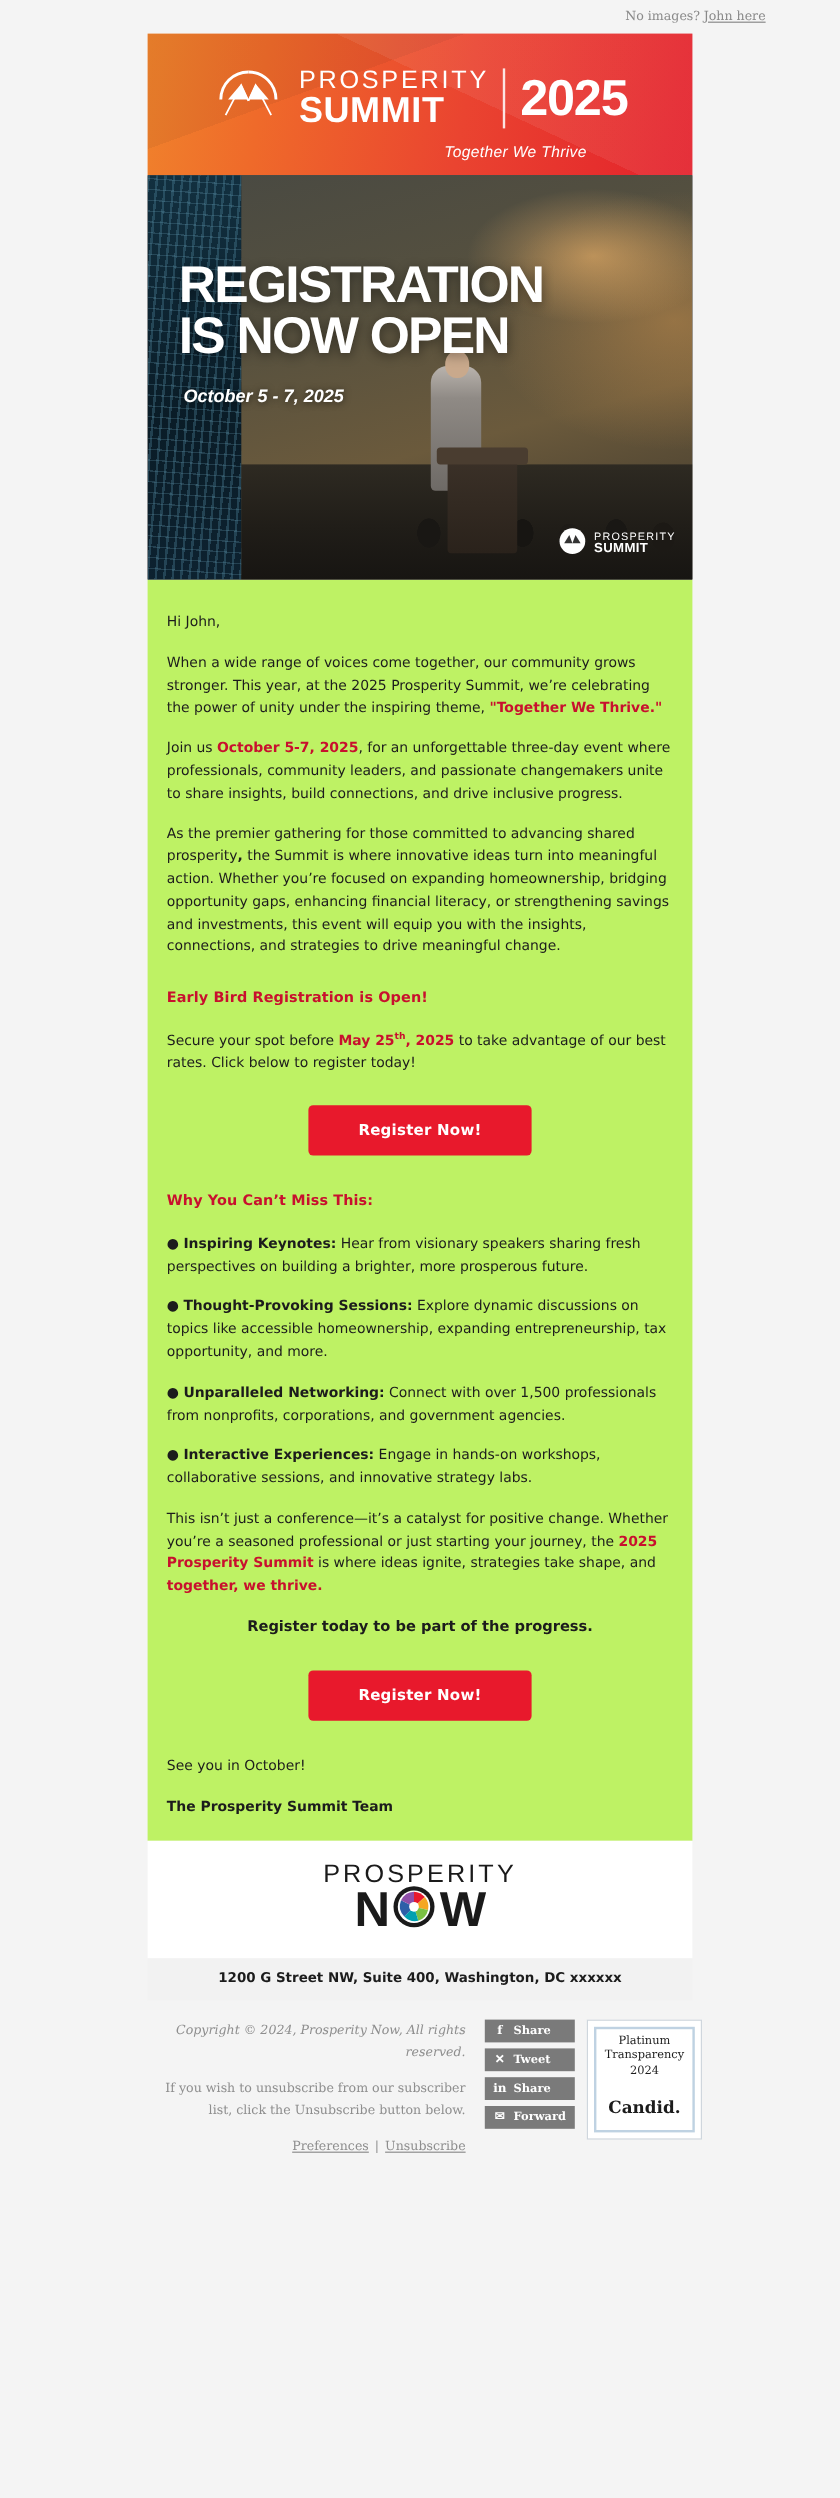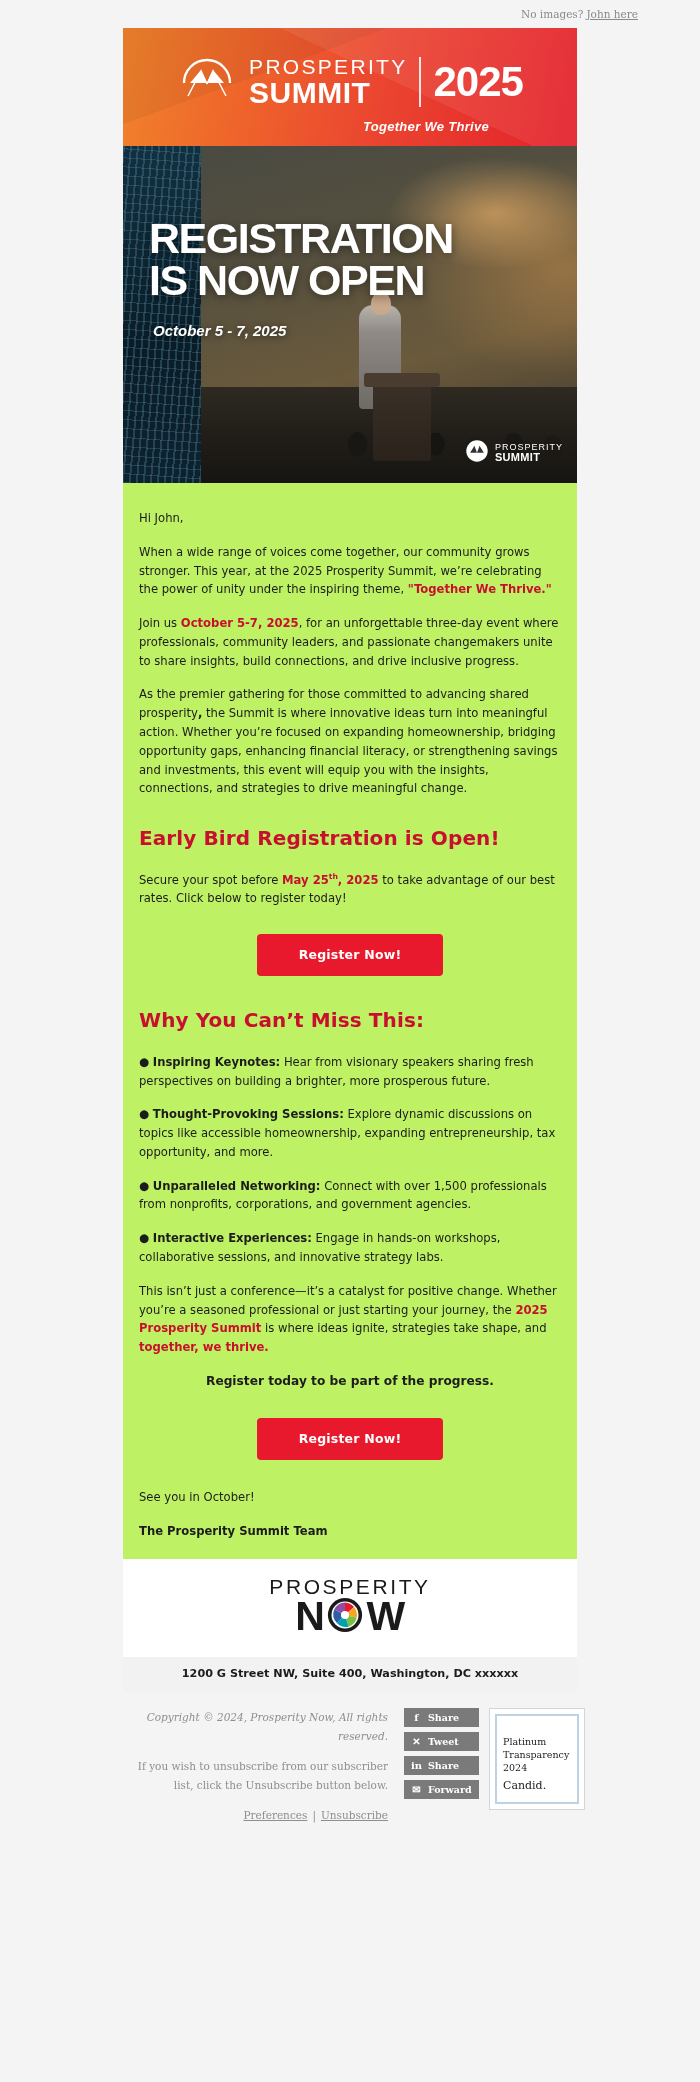--- a/index.html
+++ b/index.html
@@ -46,21 +46,21 @@
     font-size:30px; letter-spacing:.5px; font-weight:bold; margin-top:1px;
     font-family:"Liberation Sans", sans-serif;
   }
   .ps-div{ width:2px; height:50px; background:rgba(255,255,255,.85); }
   .ps-year{
     color:#fff; font-size:42px; font-weight:bold; letter-spacing:-1px;
     font-family:"Liberation Sans", sans-serif; line-height:1;text-align:right;
   }
   .banner-tag{
     position:absolute; right:88px; bottom:12px;
-    color:#fff; font-style:italic; font-weight:bold; font-size:13px;
+    color:#fff; font-style:italic; font-weight:normal; font-size:13px;
     font-family:"Liberation Sans", sans-serif; letter-spacing:.3px;
   }
 
   
   .hero{ position:relative; height:337px; overflow:hidden; background:#2a2a28; }
   .hero-bg{ position:absolute; inset:0; }
   .hero-left{
     position:absolute; left:0; top:0; bottom:0; width:78px;
     background:
       repeating-linear-gradient(95deg, rgba(90,150,175,.30) 0 2px, rgba(0,0,0,0) 2px 7px),
@@ -132,21 +132,21 @@
 
   
   .body{
     background:#bef264; padding:26px 16px 4px 16px;
     color:#1c1c1c; font-size:11.6px; line-height:1.62;
   }
   .body p{ margin:0 0 15px 0; }
   .red{ color:#c8102e; font-weight:bold; }
   .b{ font-weight:bold; }
   h3.section{
-    color:#c8102e; font-size:20px; font-weight:bold;
+    color:#c8102e; font-size:12px; font-weight:bold;
     margin:22px 0 16px 0; letter-spacing:.1px;
   }
   h3.section.early{ margin:24px 0 16px 0; }
   .btn-wrap{ text-align:center; margin:26px 0 28px 0; }
   .btn{
     display:inline-block; background:#e8192c; color:#fff;
     font-weight:bold; font-size:12.5px; padding:11px 42px;
     border-radius:4px; text-decoration:none; letter-spacing:.2px;
   }
   .center-bold{ text-align:center; font-weight:bold; font-size:12.2px; margin:20px 0 0 0; }
@@ -194,28 +194,28 @@
     width:75px; height:19px; background:#7a7a7a; color:#fff;
     display:flex; align-items:center; gap:6px; padding-left:7px;
     font-family:"DejaVu Serif", serif; font-size:9.5px; font-weight:bold;
     text-decoration:none;
   }
   .sbtn .ic{ width:11px; text-align:center; font-size:10px; }
   .f-badge{
     width:96px; background:#fff; border:1px solid #cfd6dd; padding:5px;
   }
   .f-badge-in{
-    border:2px solid #bfd2e2; padding:20px 6px 10px 6px; text-align:left;
+    border:2px solid #bfd2e2; padding:4px 6px 10px 6px; text-align:center;
   }
   .f-badge .bt{
     font-family:"DejaVu Serif", serif; font-size:9.5px; color:#1c1c1c; line-height:1.35;
   }
   .f-badge .bc{
-    font-family:"DejaVu Serif", serif; font-size:11px; font-weight:normal;
-    color:#1c1c1c; margin-top:4px;
+    font-family:"DejaVu Serif", serif; font-size:14px; font-weight:bold;
+    color:#1c1c1c; margin-top:16px;
   }
 </style>
 </head>
 <body>
 
 <div class="preheader">
   <span>No images?</span>
   <a href="#">John here</a>
 </div>
 

